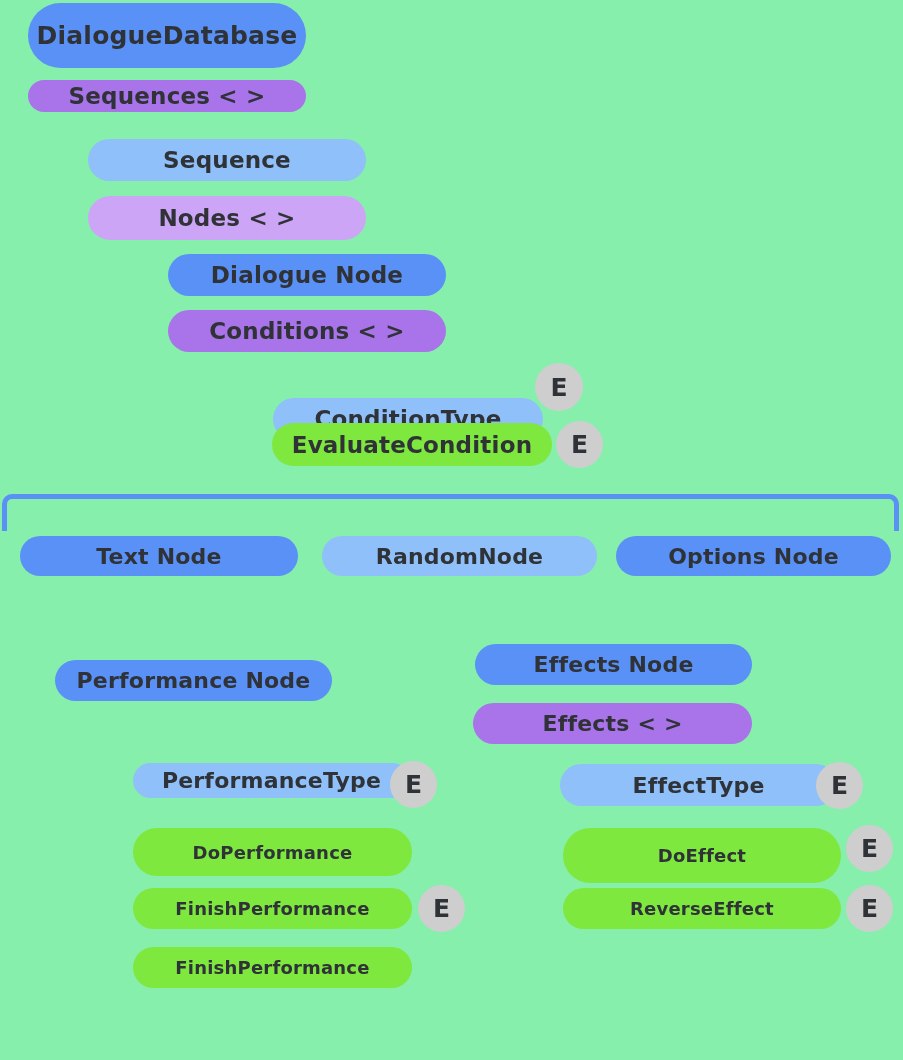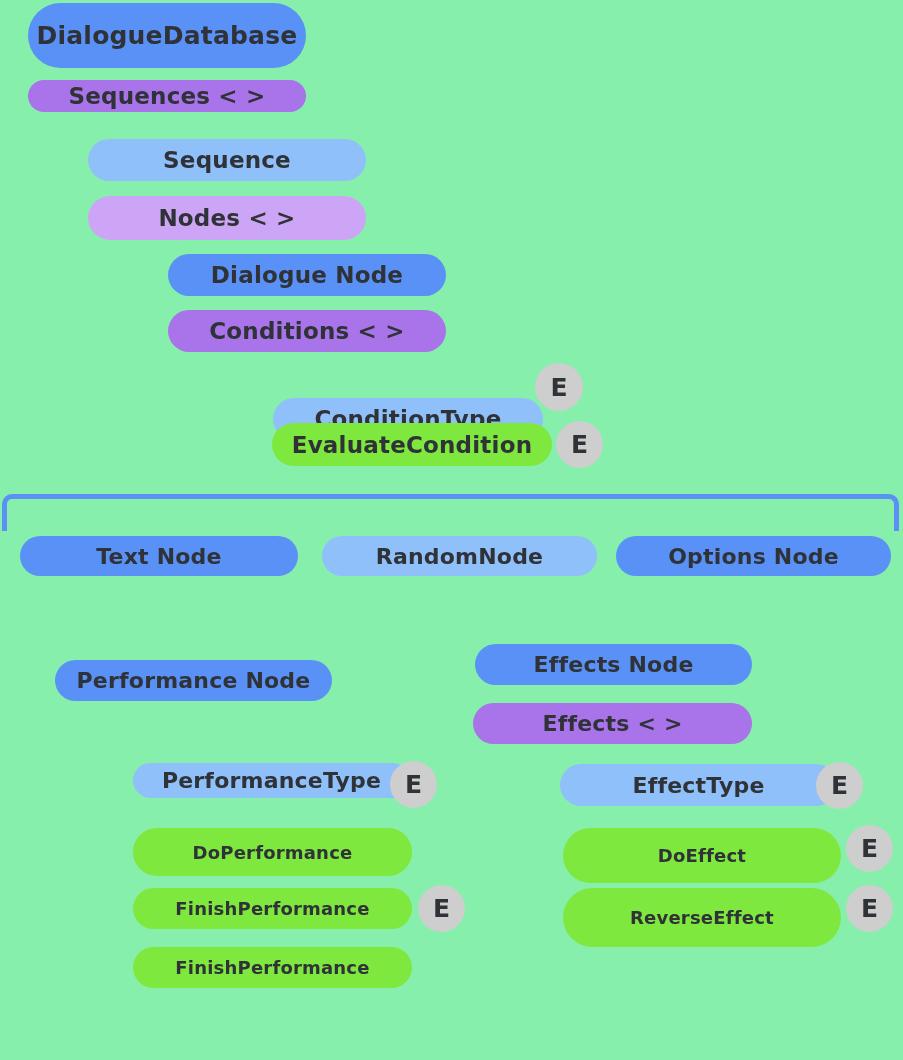--- a/index.html
+++ b/index.html
@@ -67,15 +67,15 @@
     <div class="pill" style="left: 133px; top: 828px; width: 279px; height: 48px; font-size: 18px; background: rgb(126, 232, 62); color: rgb(47, 50, 54);">DoPerformance</div>
     <div class="pill" style="left: 133px; top: 888px; width: 279px; height: 41px; font-size: 18px; background: rgb(126, 232, 62); color: rgb(47, 50, 54);">FinishPerformance</div>
     <div class="badge" style="left: 418px; top: 885px; width: 47px; height: 47px; background: rgb(206, 206, 206); color: rgb(47, 50, 54);">E</div>
     <div class="pill" style="left: 133px; top: 947px; width: 279px; height: 41px; font-size: 18px; background: rgb(126, 232, 62); color: rgb(47, 50, 54);">FinishPerformance</div>
     <div class="pill" style="left: 475px; top: 644px; width: 277px; height: 41px; font-size: 22px; background: rgb(90, 145, 246); color: rgb(47, 50, 54); text-align: right;">Effects Node</div>
     <div class="pill" style="left: 473px; top: 703px; width: 279px; height: 41px; font-size: 22px; background: rgb(169, 115, 234); color: rgb(47, 50, 54);">Effects &lt; &gt;</div>
     <div class="pill" style="left: 560px; top: 764px; width: 277px; height: 42px; font-size: 22px; background: rgb(143, 192, 250); color: rgb(47, 50, 54);">EffectType</div>
     <div class="badge" style="left: 816px; top: 762px; width: 47px; height: 47px; background: rgb(206, 206, 206); color: rgb(47, 50, 54);">E</div>
     <div class="pill" style="left: 563px; top: 828px; width: 278px; height: 55px; font-size: 18px; background: rgb(126, 232, 62); color: rgb(47, 50, 54);">DoEffect</div>
     <div class="badge" style="left: 846px; top: 825px; width: 47px; height: 47px; background: rgb(206, 206, 206); color: rgb(47, 50, 54);">E</div>
-    <div class="pill" style="left: 563px; top: 888px; width: 278px; height: 59px; font-size: 18px; background: rgb(126, 232, 62); color: rgb(47, 50, 54);">ReverseEffect</div>
+    <div class="pill" style="left: 563px; top: 888px; width: 278px; height: 41px; font-size: 18px; background: rgb(126, 232, 62); color: rgb(47, 50, 54);">ReverseEffect</div>
     <div class="badge" style="left: 846px; top: 885px; width: 47px; height: 47px; background: rgb(206, 206, 206); color: rgb(47, 50, 54);">E</div>
   </div>
 
 </body></html>

